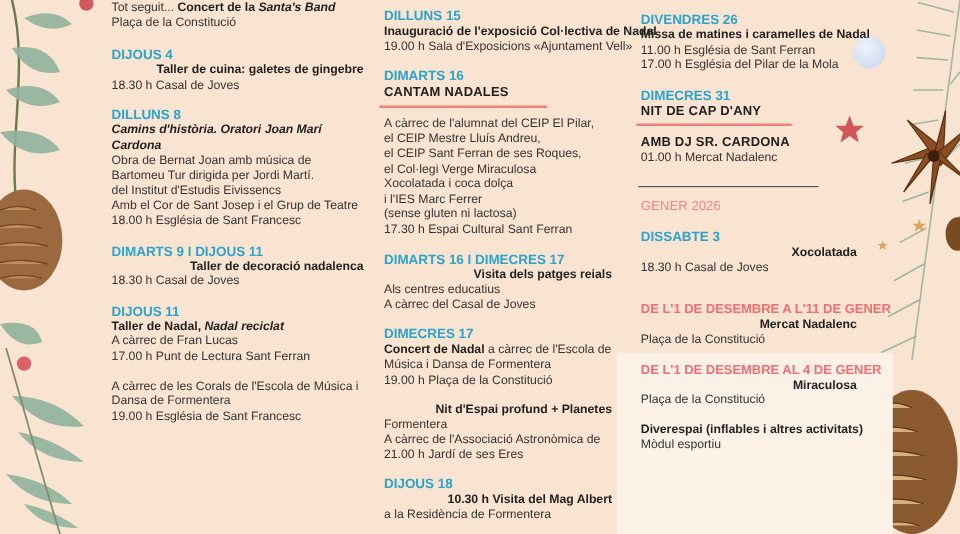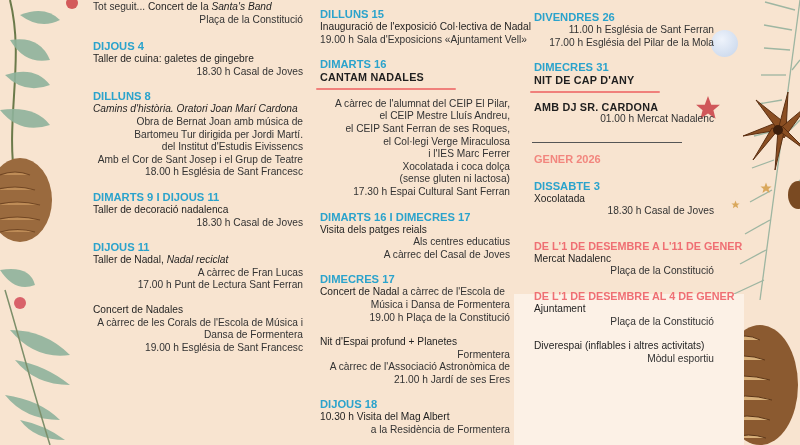--- a/index.html
+++ b/index.html
@@ -9,26 +9,26 @@
     font-family:"Liberation Sans", "DejaVu Sans", sans-serif;
     color:#2b2b2b;
   }
   .deco { position:absolute; }
   .col { position:absolute; top:0; font-size:10.2px; line-height:12.6px; }
   .col1 { left:93px; width:210px; }
   .col2 { left:320px; width:190px; }
   .col3 { left:534px; width:180px; }
   .ev { margin-bottom:12px; }
   .day { color:#2ba3cc; font-weight:bold; font-size:11.2px; line-height:13px; }
-  .ttl { font-weight:normal; color:#1f1f1f; }
-  .ttl-i { font-style:italic; font-weight:normal; color:#1f1f1f; }
-  .txt { color:#333;text-align:right; }
+  .ttl { font-weight:bold; color:#1f1f1f;text-align:right; }
+  .ttl-i { font-style:italic; font-weight:bold; color:#1f1f1f; }
+  .txt { color:#333; }
   .caps { font-weight:bold; color:#1f1f1f; font-size:10.8px; letter-spacing:0.2px; }
   .underline { height:2px; width:140px; background:#ef6f6c; border-radius:2px; margin:4px 0 8px -4px; opacity:0.85;}
-  .month { color:#f2867e; font-weight:bold; font-size:11px; margin:10px 0 14px 0; }
+  .month { color:#f2867e; font-weight:normal; font-size:11px; margin:10px 0 14px 0; }
   .hr { height:1px; background:#555; width:150px; margin:10px 0 0 -2px; }
   .range { color:#ef6f73; font-weight:bold; font-size:10.8px; line-height:13px; white-space:nowrap; }
   .panel {
     position:absolute; left:514px; top:294px; width:230px; height:151px;
     background:#fcf1e6; 
   }
 </style>
 </head>
 <body>
 
@@ -154,21 +154,20 @@
     <div class="day">DIJOUS 11</div>
     <div>
       <span class="ttl">Taller de Nadal,</span>
       <span class="ttl-i">Nadal reciclat</span>
     </div>
     <div class="txt">A càrrec de Fran Lucas</div>
     <div class="txt">17.00 h Punt de Lectura Sant Ferran</div>
   </div>
 
   <div class="ev">
-    <div class="ttl">Concert de Nadales</div>
     <div class="txt">A càrrec de les Corals de l'Escola de Música i</div>
     <div class="txt">Dansa de Formentera</div>
     <div class="txt">19.00 h Església de Sant Francesc</div>
   </div>
 </div>
 
 <div class="col col2" style="top:8px;">
   <div class="ev">
     <div class="day">DILLUNS 15</div>
     <div class="ttl" style="white-space:nowrap;">Inauguració de l'exposició Col·lectiva de Nadal</div>
@@ -176,22 +175,22 @@
   </div>
 
   <div class="ev">
     <div class="day">DIMARTS 16</div>
     <div class="caps">CANTAM NADALES</div>
     <div class="underline"></div>
     <div class="txt">A càrrec de l'alumnat del CEIP El Pilar,</div>
     <div class="txt">el CEIP Mestre Lluís Andreu,</div>
     <div class="txt">el CEIP Sant Ferran de ses Roques,</div>
     <div class="txt">el Col·legi Verge Miraculosa</div>
+    <div class="txt">Xocolatada i coca dolça</div>
     <div class="txt">i l'IES Marc Ferrer</div>
-    <div class="txt">Xocolatada i coca dolça</div>
     <div class="txt">(sense gluten ni lactosa)</div>
     <div class="txt">17.30 h Espai Cultural Sant Ferran</div>
   </div>
 
   <div class="ev">
     <div class="day">DIMARTS 16 I DIMECRES 17</div>
     <div class="ttl">Visita dels patges reials</div>
     <div class="txt">Als centres educatius</div>
     <div class="txt">A càrrec del Casal de Joves</div>
   </div>
@@ -215,20 +214,21 @@
   <div class="ev">
     <div class="day">DIJOUS 18</div>
     <div class="ttl">10.30 h Visita del Mag Albert</div>
     <div class="txt">a la Residència de Formentera</div>
   </div>
 </div>
 
 <div class="col col3" style="top:11px;">
   <div class="ev">
     <div class="day">DIVENDRES 26</div>
+    <div class="ttl" style="white-space:nowrap;">Missa de matines i caramelles de Nadal</div>
     <div class="txt">11.00 h Església de Sant Ferran</div>
     <div class="txt">17.00 h Església del Pilar de la Mola</div>
   </div>
 
   <div class="ev" style="margin-bottom:16px;">
     <div class="day">DIMECRES 31</div>
     <div class="caps">NIT DE CAP D'ANY</div>
     <div class="underline" style="width:130px;"></div>
     <div class="caps">AMB DJ SR. CARDONA</div>
     <div class="txt">01.00 h Mercat Nadalenc</div>
@@ -245,21 +245,21 @@
 
 
   <div style="margin-top:22px;">
     <div class="ev">
       <div class="range">DE L'1 DE DESEMBRE A L'11 DE GENER</div>
       <div class="ttl">Mercat Nadalenc</div>
       <div class="txt">Plaça de la Constitució</div>
     </div>
     <div class="ev">
       <div class="range">DE L'1 DE DESEMBRE AL 4 DE GENER</div>
-      <div class="ttl">Ajuntament</div>
+      <div class="ttl">Miraculosa</div>
       <div class="txt">Plaça de la Constitució</div>
     </div>
     <div class="ev">
       <div class="ttl" style="white-space:nowrap;">Diverespai (inflables i altres activitats)</div>
       <div class="txt">Mòdul esportiu</div>
     </div>
   </div>
 </div>
 
 </body></html>

